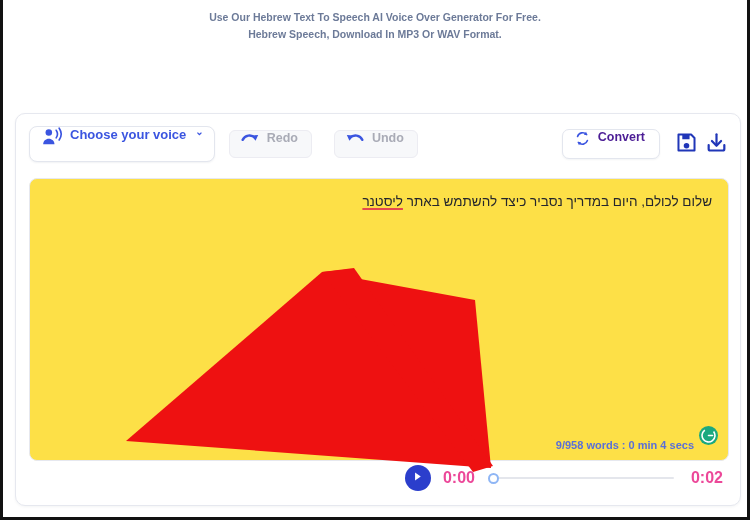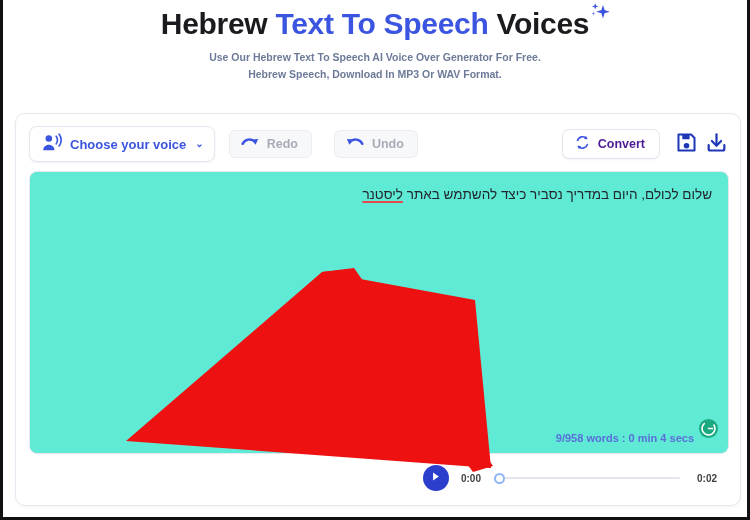--- a/index.html
+++ b/index.html
@@ -71,21 +71,20 @@
     left: 0; top: 0;
     width: 100%;
     height: 60px;
     display: flex;
     align-items: center;
     padding: 0 13px;
   }
 
   .btn {
     display: inline-flex;
-    align-items: center;
     gap: 7px;
     height: 32px;
     border-radius: 7px;
     border: 1px solid #e3e6ee;
     background: #ffffff;
     font-size: 12.5px;
     font-weight: bold;
     color: #3b55e0;
     padding: 0 11px;
     cursor: pointer;
@@ -140,24 +139,24 @@
     margin-left: 2px;
     color: #3b55e0;
     font-size: 10px;
     line-height: 1;
   }
 
   
   .editor {
     position: absolute;
     left: 13px;
-    top: 57px;
+    top: 64px;
     width: 700px;
     height: 283px;
-    background: #5eead4;
+    background: #fde047;
     border: 1px solid #e6e8ef;
     border-radius: 8px;
     overflow: hidden;
   }
 
   .editor-text {
     direction: rtl;
     text-align: right;
     font-size: 13.5px;
     color: #24262d;
@@ -217,23 +216,23 @@
     background: #2b3ecc;
     border: none;
     cursor: pointer;
     display: inline-flex;
     align-items: center;
     justify-content: center;
     flex: 0 0 auto;
   }
 
   .time {
-    font-size: 10px;
-    font-weight: bold;
-    color: #404040;
+    font-size: 16px;
+    font-weight: bold;
+    color: #ec4899;
     margin-left: 12px;
     flex: 0 0 auto;
   }
 
   .seek-wrap {
     position: relative;
     width: 186px;
     height: 18px;
     margin-left: 13px;
     display: flex;
@@ -256,46 +255,36 @@
     left: 0;
     width: 11px;
     height: 11px;
     border-radius: 50%;
     border: 2px solid #8fb6f5;
     background: #ffffff;
   }
 
   .time-end {
     margin-left: 17px;
-    margin-right: 10px;
+    margin-right: 4px;
   }
 
   
   .arrow-overlay {
     position: absolute;
     left: 0; top: 0;
     width: 750px;
     height: 520px;
     pointer-events: none;
   }
 </style>
 </head>
 <body>
 
 <div class="header">
-  <div class="page-title">
-    <span>Hebrew </span><span class="accent">Text To Speech</span><span> Voices</span>
-    <span class="sparkle">
-      <svg viewBox="0 0 26 26" width="26" height="26" aria-hidden="true">
-        <path d="M16 5 L17.6 10.1 L22.7 11.7 L17.6 13.3 L16 18.4 L14.4 13.3 L9.3 11.7 L14.4 10.1 Z" fill="#3b55e0"></path>
-        <path d="M8.2 3.2 L9 5.6 L11.4 6.4 L9 7.2 L8.2 9.6 L7.4 7.2 L5 6.4 L7.4 5.6 Z" fill="#3b55e0"></path>
-        <path d="M6.4 11.4 L6.9 12.9 L8.4 13.4 L6.9 13.9 L6.4 15.4 L5.9 13.9 L4.4 13.4 L5.9 12.9 Z" fill="#6d83ea"></path>
-      </svg>
-    </span>
-  </div>
   <div class="subtitle">
     <div>Use Our Hebrew Text To Speech AI Voice Over Generator For Free.</div>
     <div>Hebrew Speech, Download In MP3 Or WAV Format.</div>
   </div>
 </div>
 
 <div class="card">
 
   <div class="toolbar">
 

